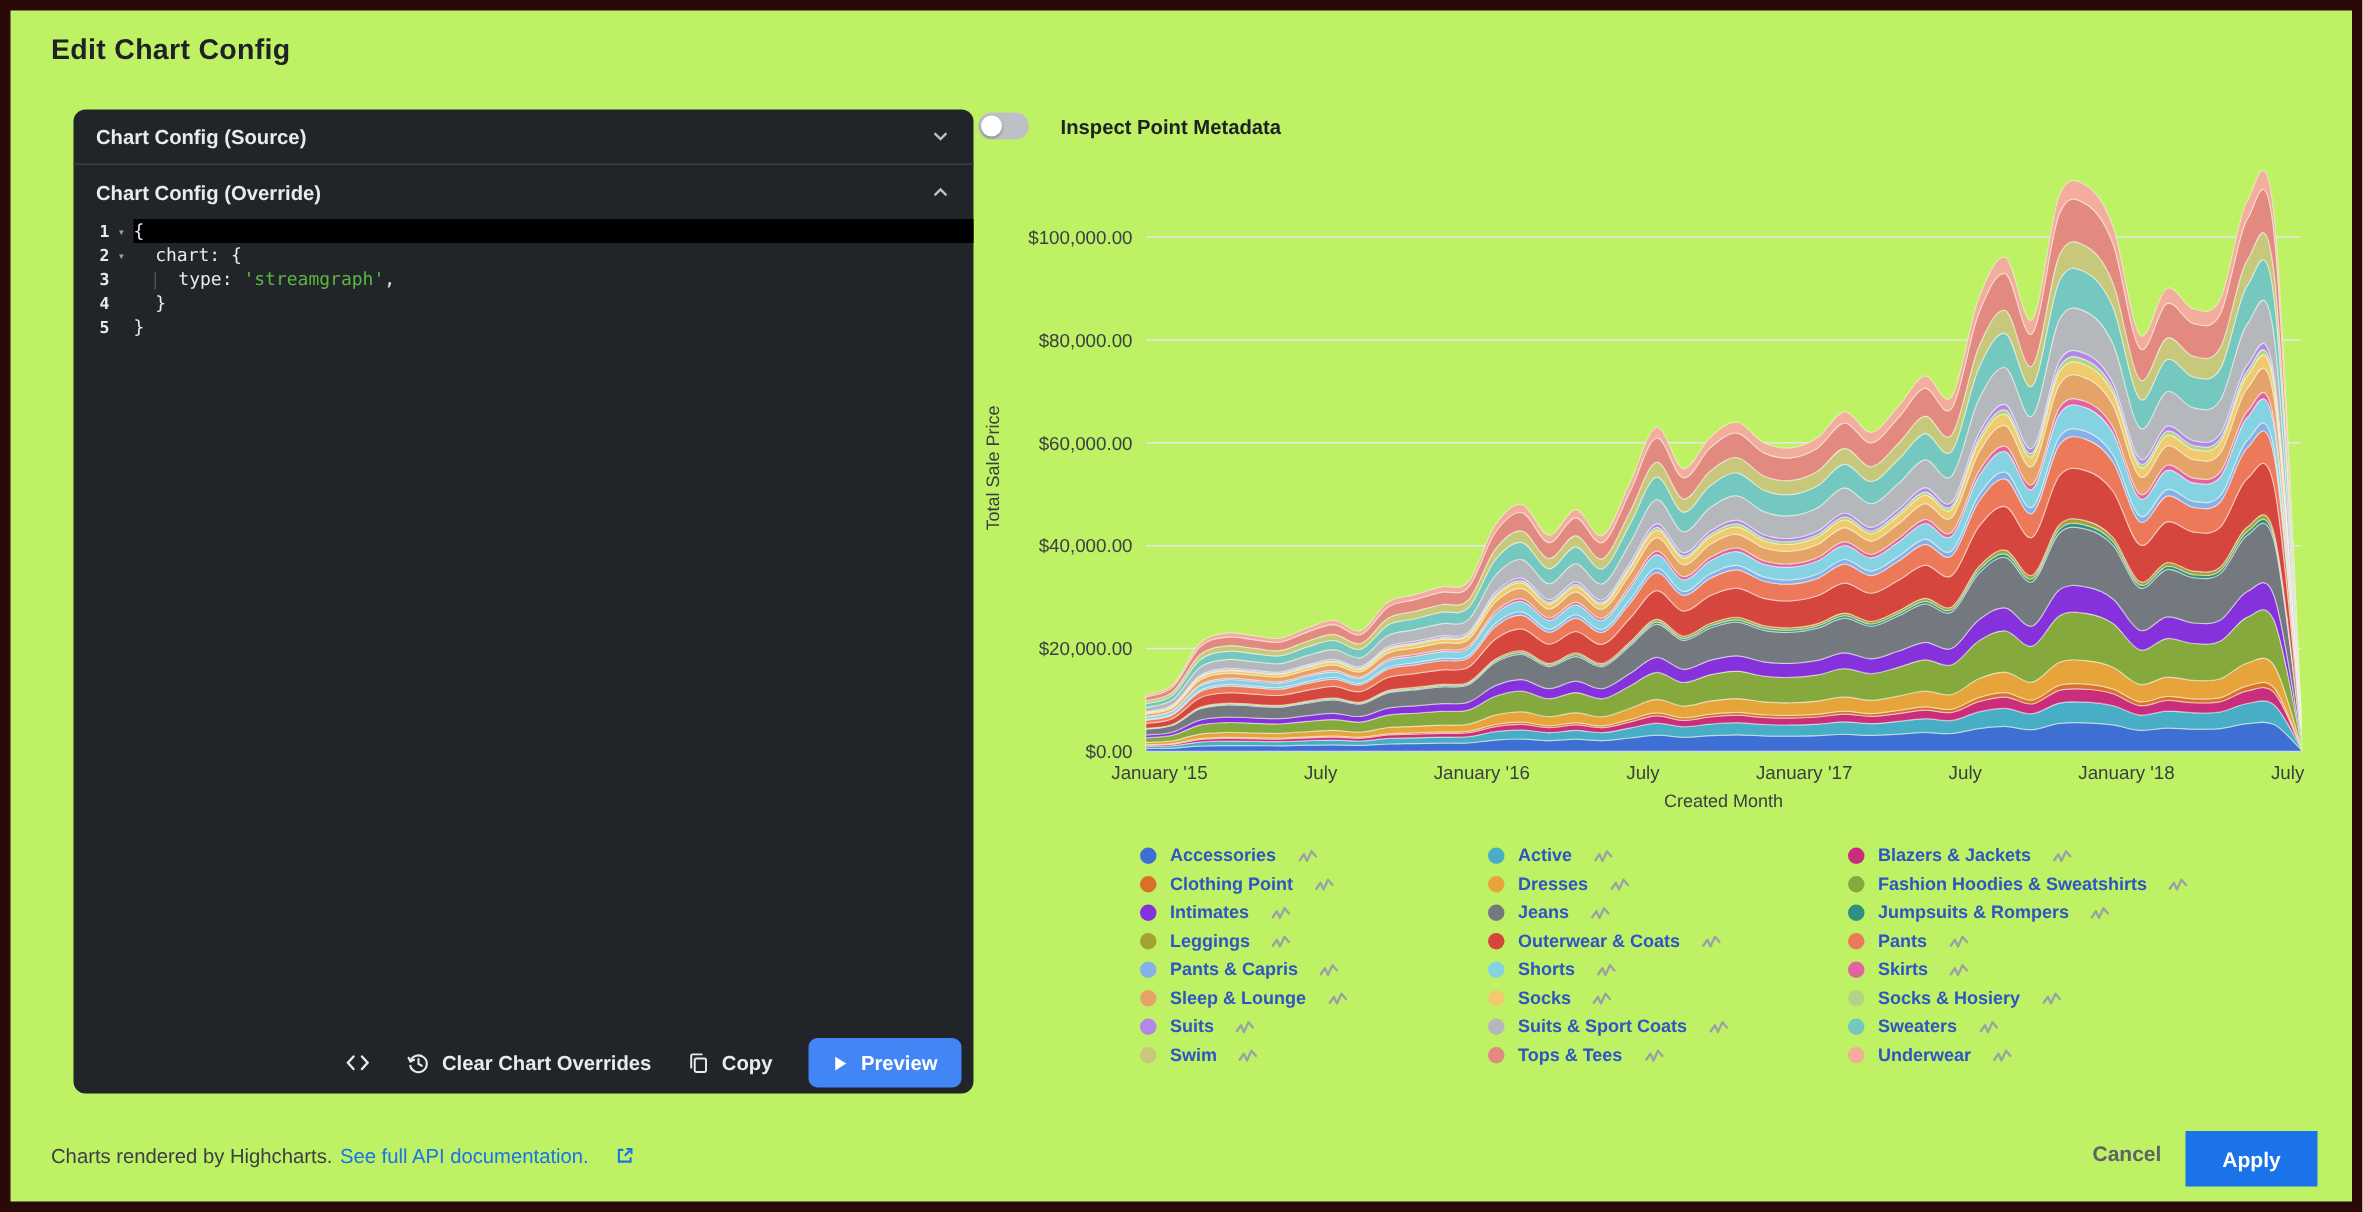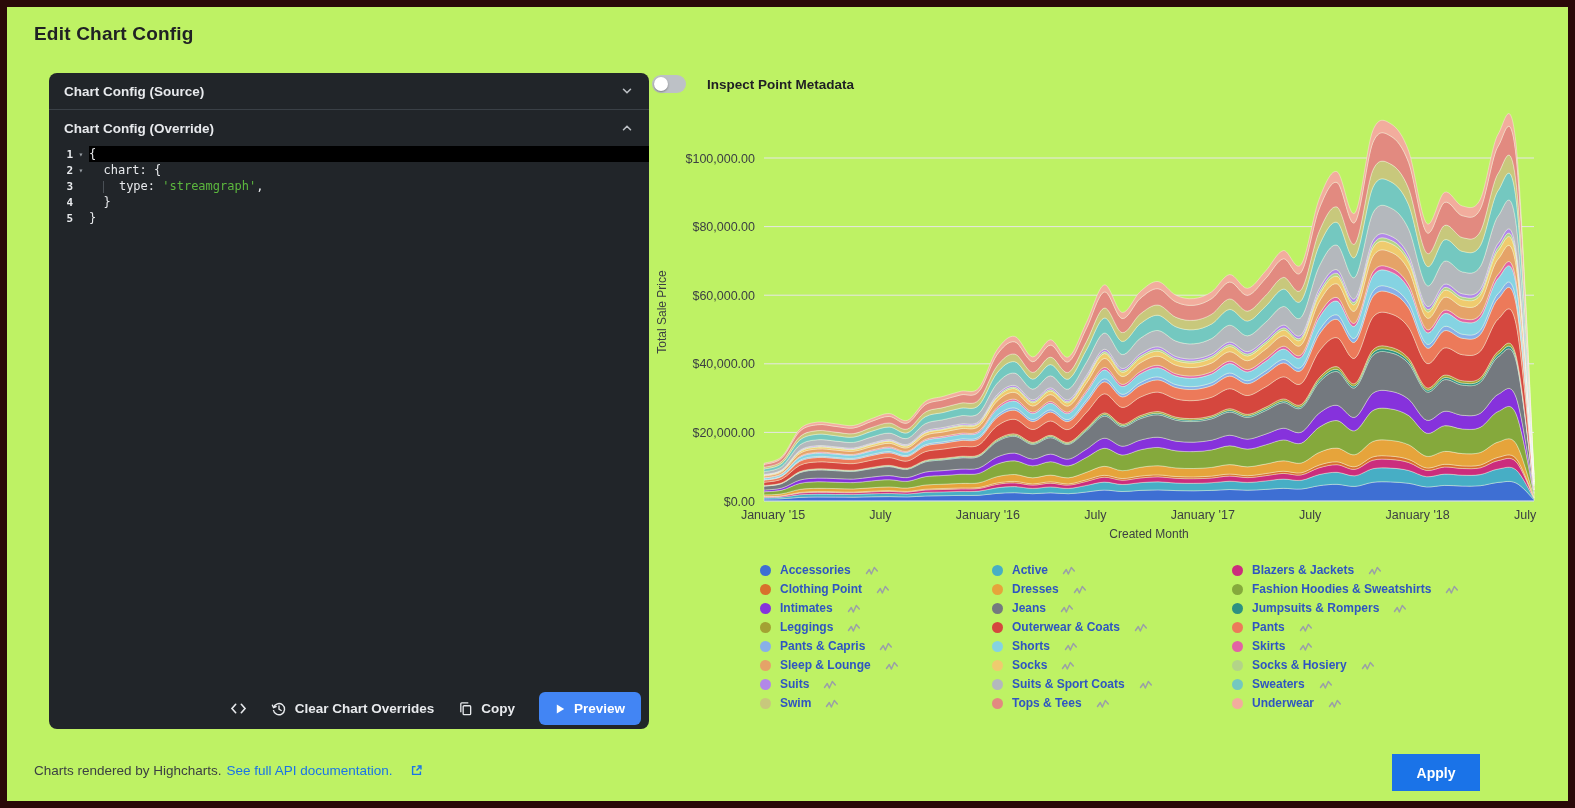--- a/index.html
+++ b/index.html
@@ -45,21 +45,21 @@
           row-gap:5px;align-items:center;}
   .lg-item{display:flex;align-items:center;gap:9px;height:14px;font-size:12px;font-weight:600;color:#2f55c2;cursor:pointer;}
   .lg-dot{width:11px;height:11px;border-radius:50%;flex:none;}
   .lg-spark{margin-left:5px;flex:none;}
 
   
   .credit{position:absolute;left:27px;top:756px;display:flex;align-items:center;gap:5px;font-size:13.5px;color:#3c4043;}
   .credit a{color:#1a73e8;text-decoration:none;display:flex;align-items:center;gap:18px;cursor:pointer;}
   .cancel-btn{position:absolute;left:1382px;top:753px;background:none;border:none;color:#5f6368;
               font-size:14px;font-weight:700;font-family:inherit;cursor:pointer;}
-  .apply-btn{position:absolute;left:1385px;top:747px;width:88px;height:37px;background:#1a73e8;color:#fff;
+  .apply-btn{position:absolute;left:1450px;top:747px;width:88px;height:37px;background:#1a73e8;color:#fff;
              border:none;border-radius:0;font-size:14px;font-weight:600;font-family:inherit;cursor:pointer;}
 </style>
 </head>
 <body>
 
 <div class="stage">
 
   <div class="page-title">Edit Chart Config</div>
 
   <div class="editor">

